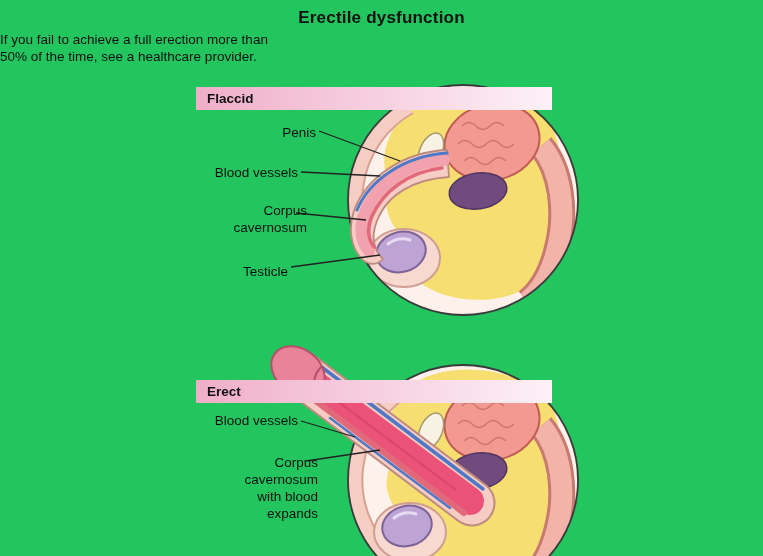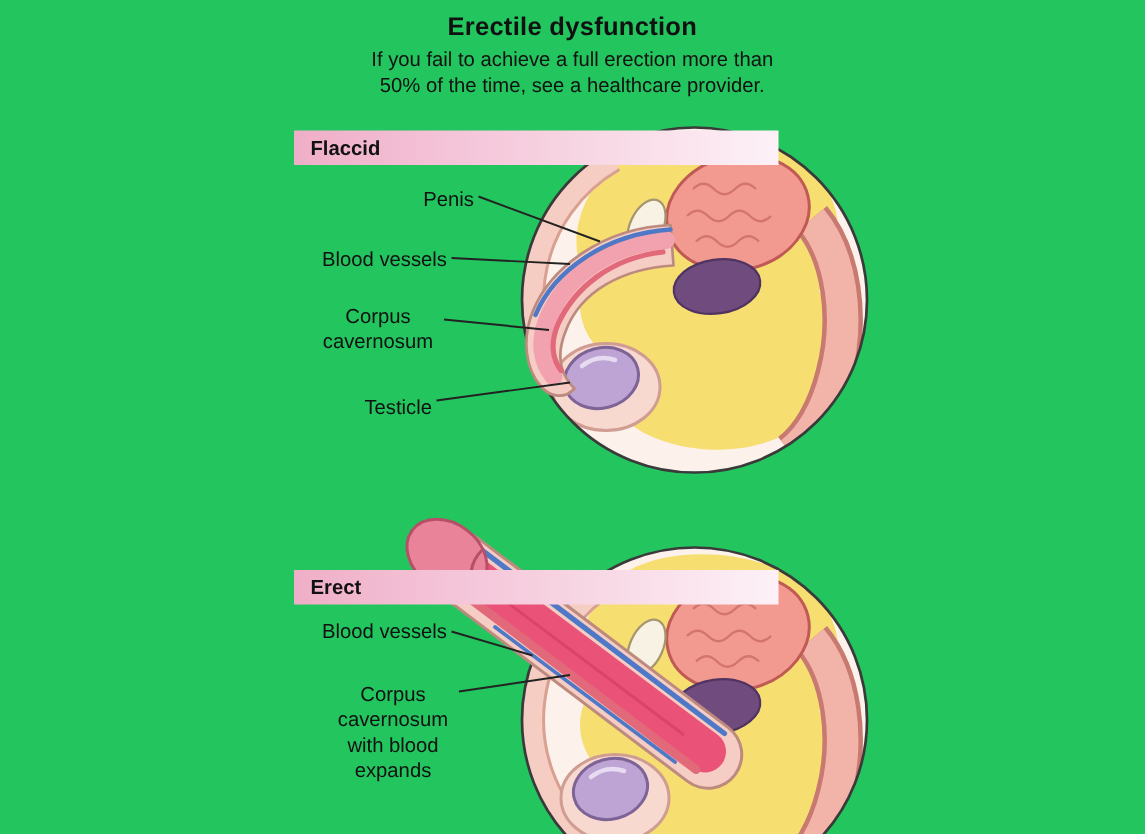--- a/index.html
+++ b/index.html
@@ -1,32 +1,32 @@
 <!DOCTYPE html>
 <html><head>
 <meta charset="utf-8">
 <style>
   html,body{margin:0;padding:0;background:#ffffff;}
   body{width:763px;height:556px;font-family:"Liberation Sans",sans-serif;color:#111;overflow:hidden;}
   .page{position:relative;width:763px;height:556px;background:#22c55e;}
   .title{position:absolute;top:8px;left:0;width:763px;margin:0;text-align:center;
          font-size:17px;font-weight:bold;letter-spacing:.2px;}
-  .subtitle{position:absolute;top:31px;left:0;width:763px;margin:0;text-align:center;
+  .subtitle{position:absolute;top:31px;left:0;width:763px;margin:0;text-align:left;
             font-size:13.5px;line-height:17px;}
   svg.art{position:absolute;left:0;top:0;width:763px;height:556px;}
-  .section-header{position:absolute;left:196px;width:323px;height:23px;
+  .section-header{position:absolute;left:196px;width:356px;height:23px;
       background:linear-gradient(90deg,#efaec7 0%,#f5c9db 40%,#fdf1f7 100%);
       font-weight:bold;font-size:13.5px;display:flex;align-items:center;
       padding-left:11px;box-sizing:border-box;}
   .hdr-flaccid{top:87px;}
   .hdr-erect{top:380px;}
   .lbl{position:absolute;font-size:13.5px;line-height:17px;}
   .lbl .ln{display:block;}
   .r{text-align:right;}
-  .c{text-align:center;}
+  .c{text-align:right;}
 </style>
 </head>
 <body>
 
 <div class="page">
 
   <h1 class="title">Erectile dysfunction</h1>
   <p class="subtitle"><span>If you fail to achieve a full erection more than</span><br><span>50% of the time, see a healthcare provider.</span></p>
 
   <svg class="art" viewBox="0 0 763 556">

